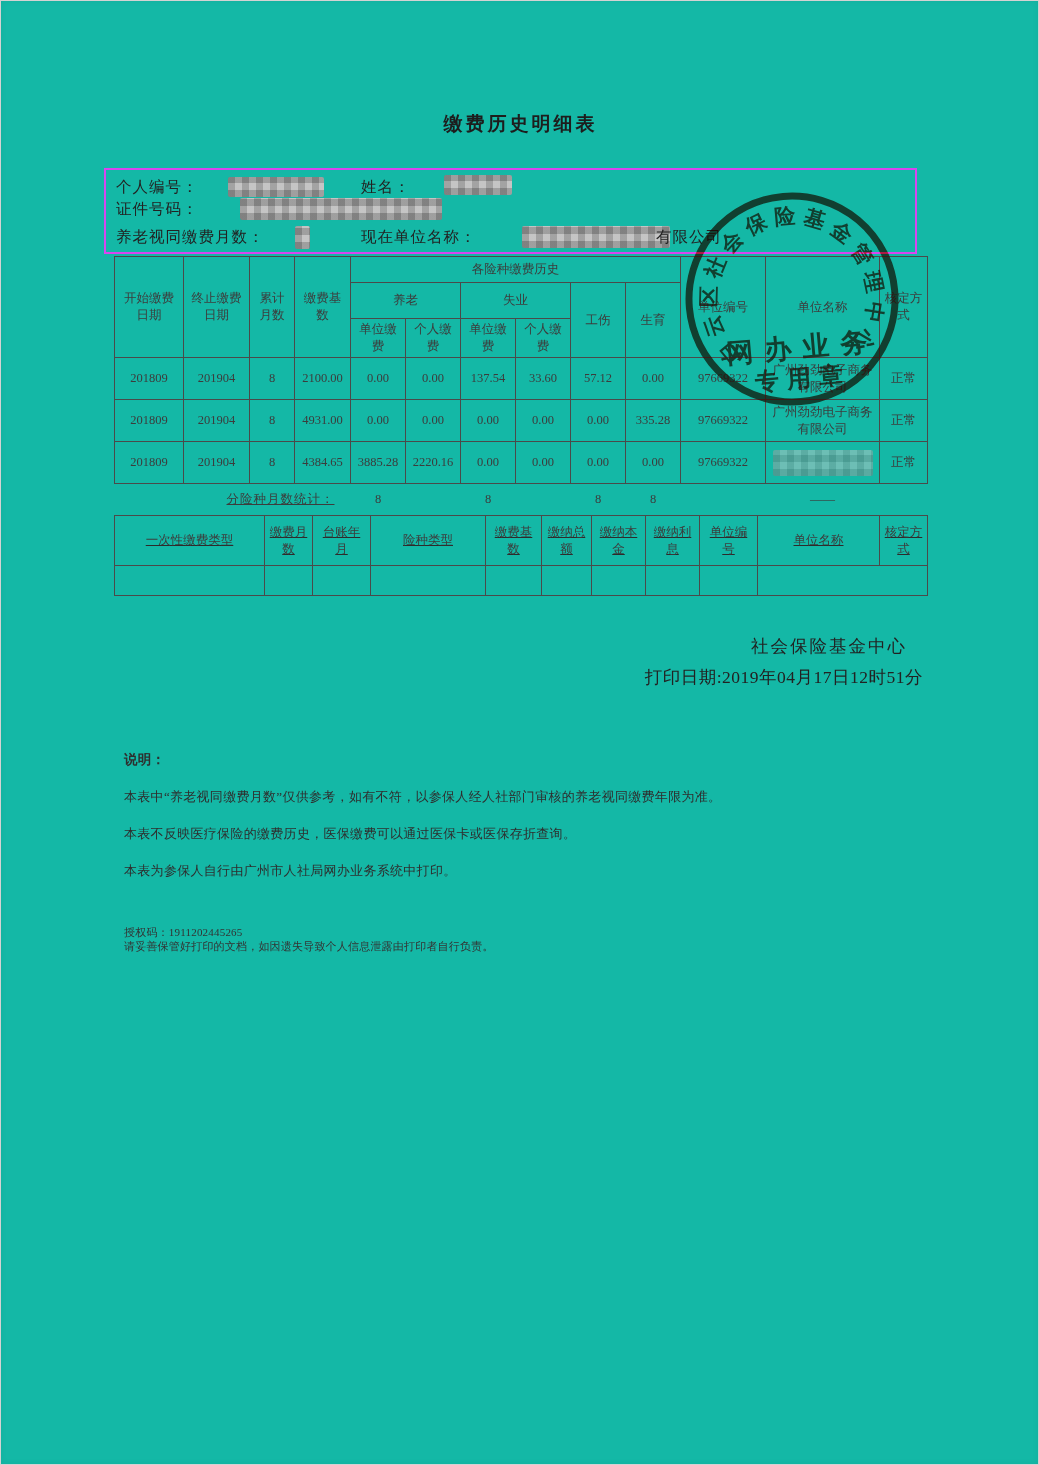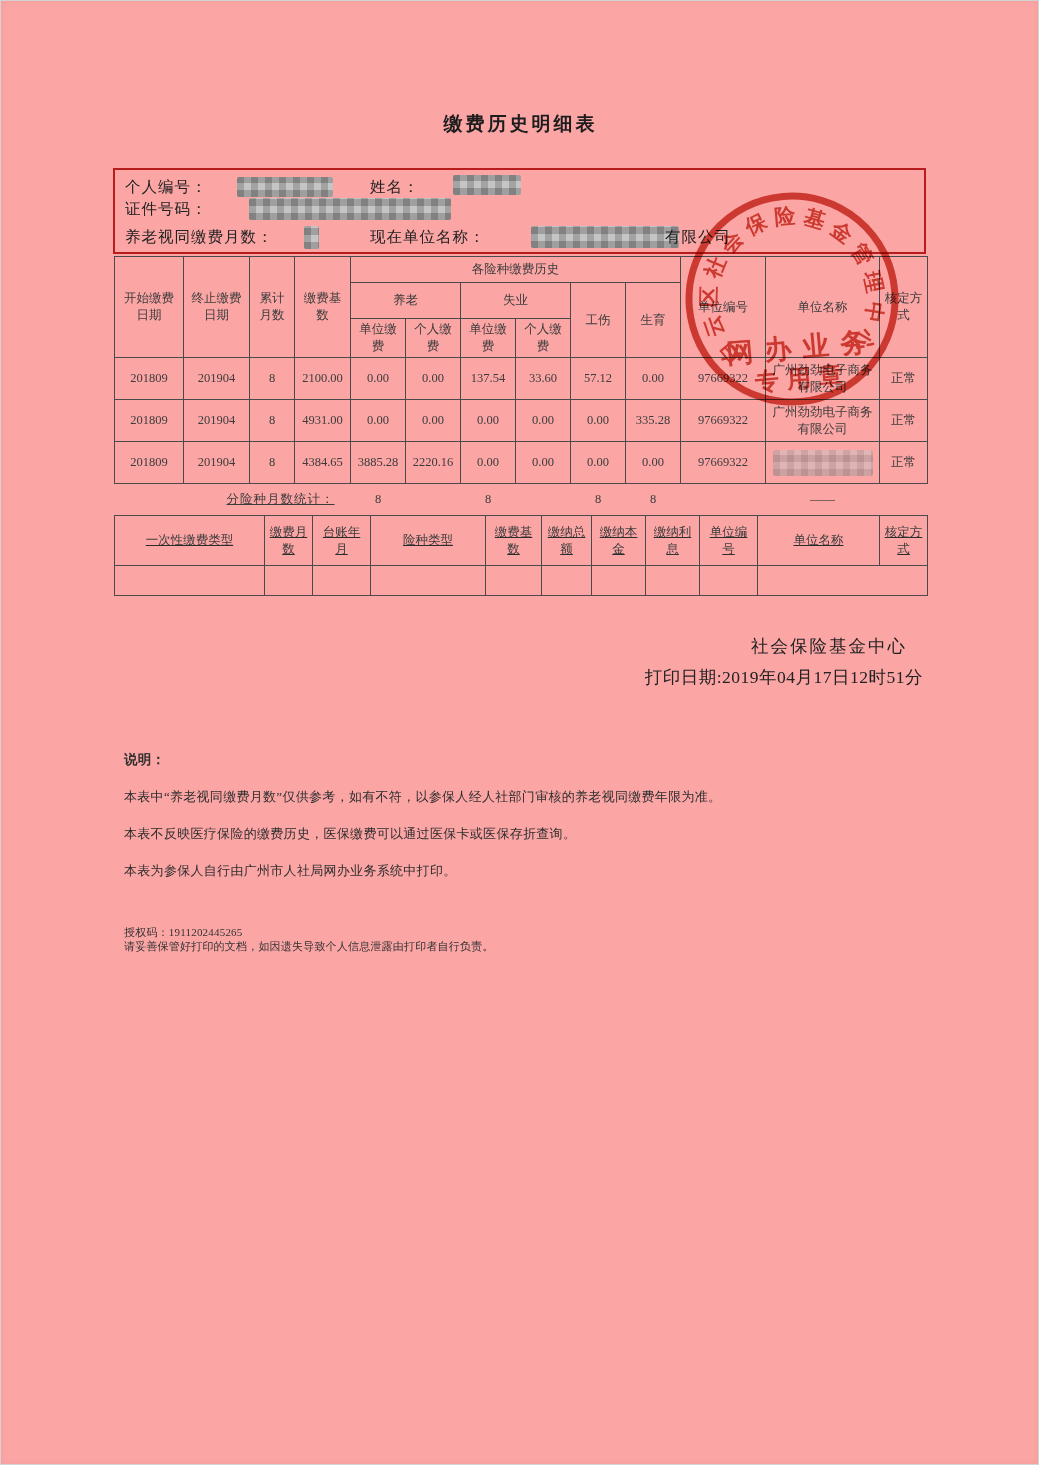--- a/index.html
+++ b/index.html
@@ -1,27 +1,27 @@
 <!DOCTYPE html>
 <html><head>
 <meta charset="utf-8">
 <style>
   html,body{margin:0;padding:0;background:#ffffff;}
   body{font-family:"Liberation Serif","DejaVu Serif",serif;color:#2b2b2b;}
-  .page{position:relative;width:1039px;height:1465px;background:#fca5a5;overflow:hidden;
+  .page{position:relative;width:1039px;height:1465px;background:#14b8a6;overflow:hidden;
         border:1px solid #d3d3d3;box-sizing:border-box;
         box-shadow:inset 0 0 6px rgba(0,0,0,.05);}
 
   
   .doc-title{position:absolute;top:110px;left:113px;width:813px;text-align:center;
              font-size:19px;font-weight:bold;letter-spacing:3px;color:#1d1d1d;}
 
   
-  .info-box{position:absolute;left:112px;top:167px;width:809px;height:82px;
-            border:2px solid #b91c1c;font-family:Liberation Serif, serif;}
+  .info-box{position:absolute;left:103px;top:167px;width:809px;height:82px;
+            border:2px solid #d946ef;font-family:Liberation Serif, serif;}
   .info-box .lbl{position:absolute;font-size:15.5px;letter-spacing:1px;color:#222;white-space:nowrap;}
 
   
   .mosaic{position:absolute;border-radius:2px;filter:blur(.6px);
     background:
       repeating-linear-gradient(90deg, rgba(70,70,70,.30) 0 7px, rgba(175,175,175,.22) 7px 14px),
       repeating-linear-gradient(0deg, rgba(105,105,105,.50) 0 7px, rgba(200,200,200,.45) 7px 14px),
       #cdcdcd;}
   .mosaic.light{opacity:.5;}
   .mosaic.inline{position:relative;display:inline-block;vertical-align:middle;filter:blur(.7px);}

